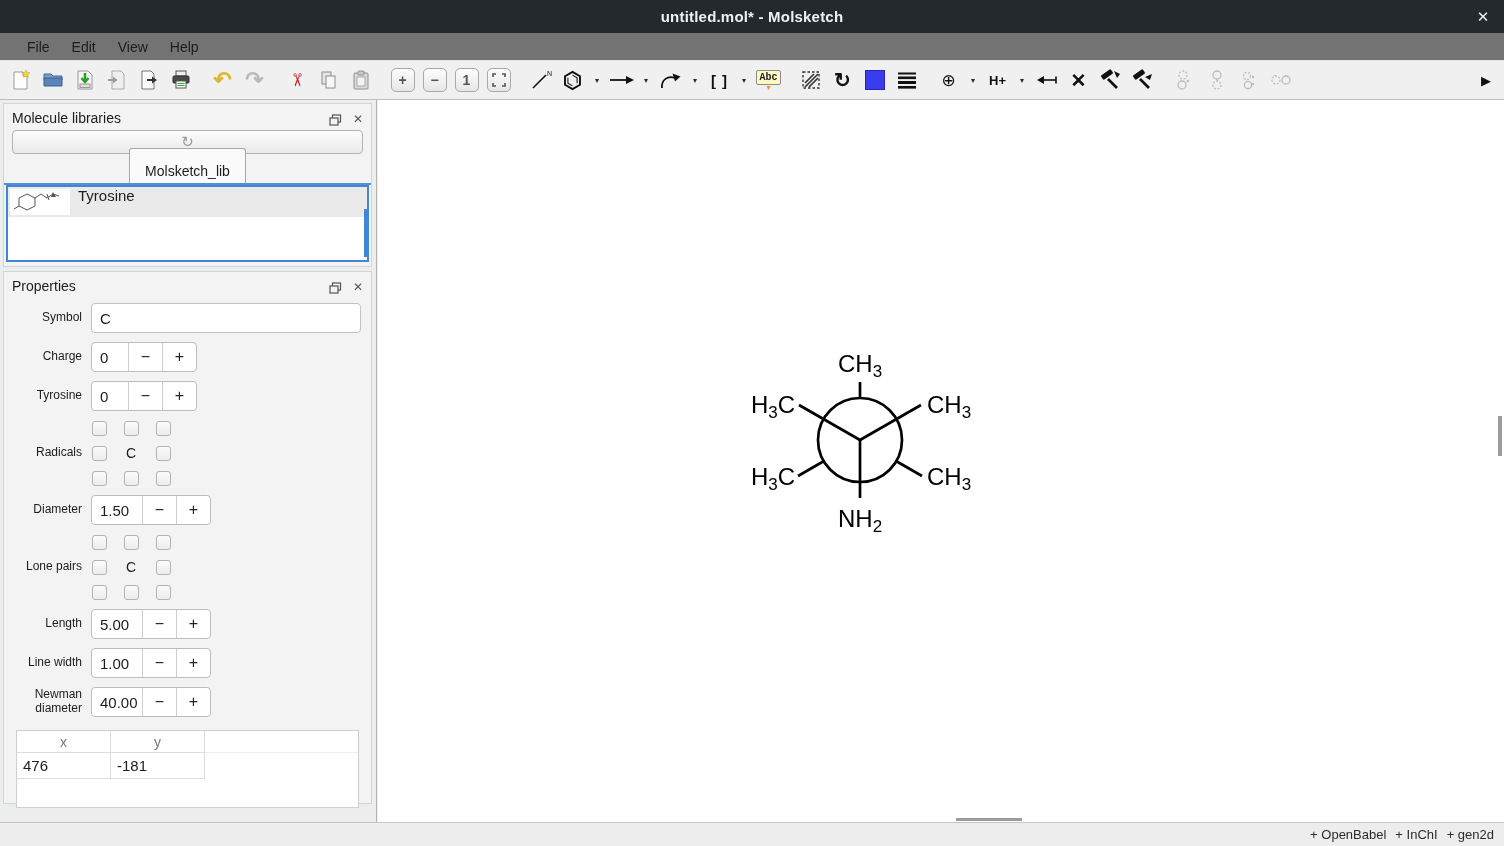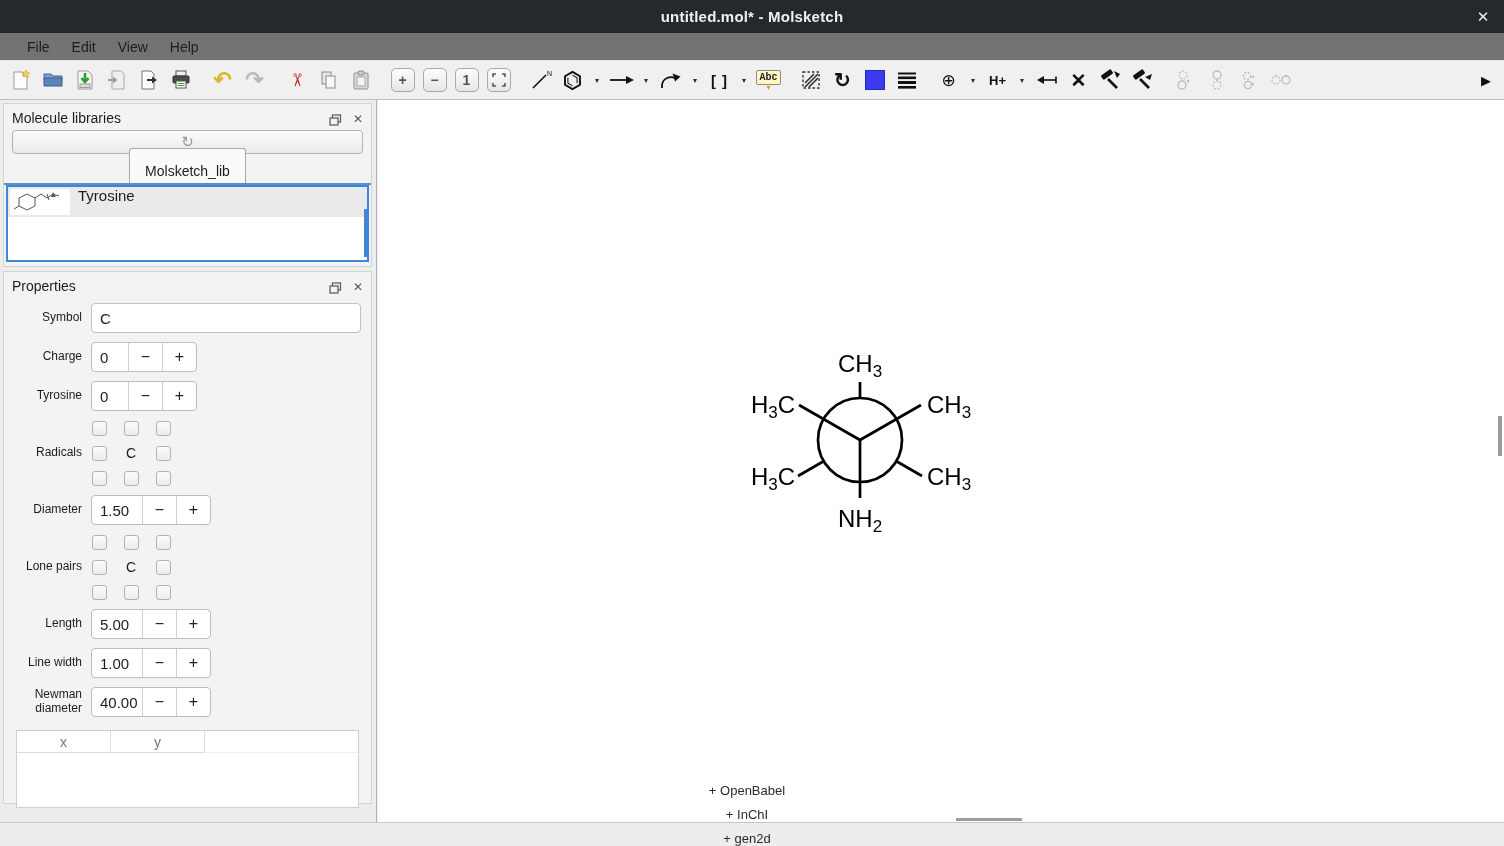--- a/index.html
+++ b/index.html
@@ -110,21 +110,21 @@
     background:#fff; }
   .newman-svg { position:absolute; left:363px; top:230px; }
   .v-scroll { position:absolute; right:2px; top:316px; width:4px; height:40px;
     background:#9c9c9c; }
   .h-scroll { position:absolute; bottom:1px; left:578px; width:66px; height:3px;
     background:#9c9c9c; }
 
   
   .statusbar { position:absolute; bottom:0; left:0; width:1504px; height:24px;
     background:#ededed; border-top:1px solid #c6c6c6; display:flex; align-items:center;
-    justify-content:flex-end; gap:9px; padding-right:10px; font-size:13px; color:#2b2b2b;flex-direction:column; }
+    justify-content:flex-end; gap:9px; padding-right:10px; font-size:13px; color:#2b2b2b; }
 </style>
 </head>
 <body>
 
 <div class="titlebar">
   <span class="title-text">untitled.mol* - Molsketch</span>
   <span class="close-btn">✕</span>
 </div>
 
 <div class="menubar">
@@ -491,20 +491,24 @@
         <span class="spin-btn">+</span>
       </span>
     </div>
 
     <div class="coords-table">
       <div class="ct-row">
         <span class="ct-h">x</span>
         <span class="ct-h">y</span>
         <span class="ct-h-fill"></span>
       </div>
+      <div class="ct-row">
+        <span class="ct-c">476</span>
+        <span class="ct-c">-181</span>
+      </div>
     </div>
   </div>
 </div>
 
 <div class="canvas">
   <svg class="newman-svg" width="250" height="215" viewBox="0 0 250 215">
 
     <g stroke="#000" stroke-width="2.7">
       <line x1="119" y1="68" x2="119" y2="52"></line>
       <line x1="83" y1="131" x2="57" y2="146"></line>

